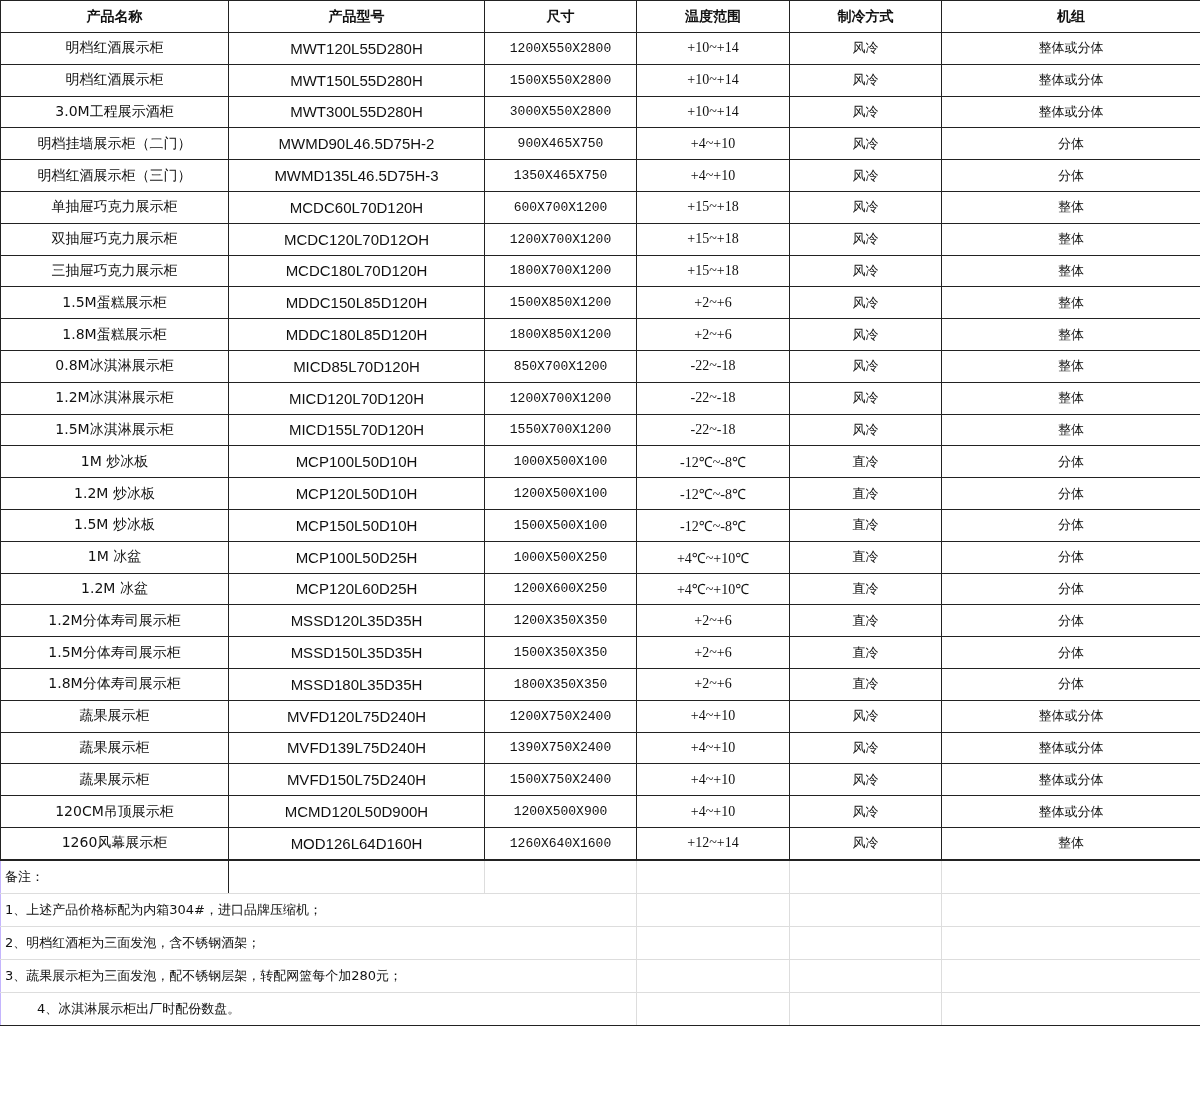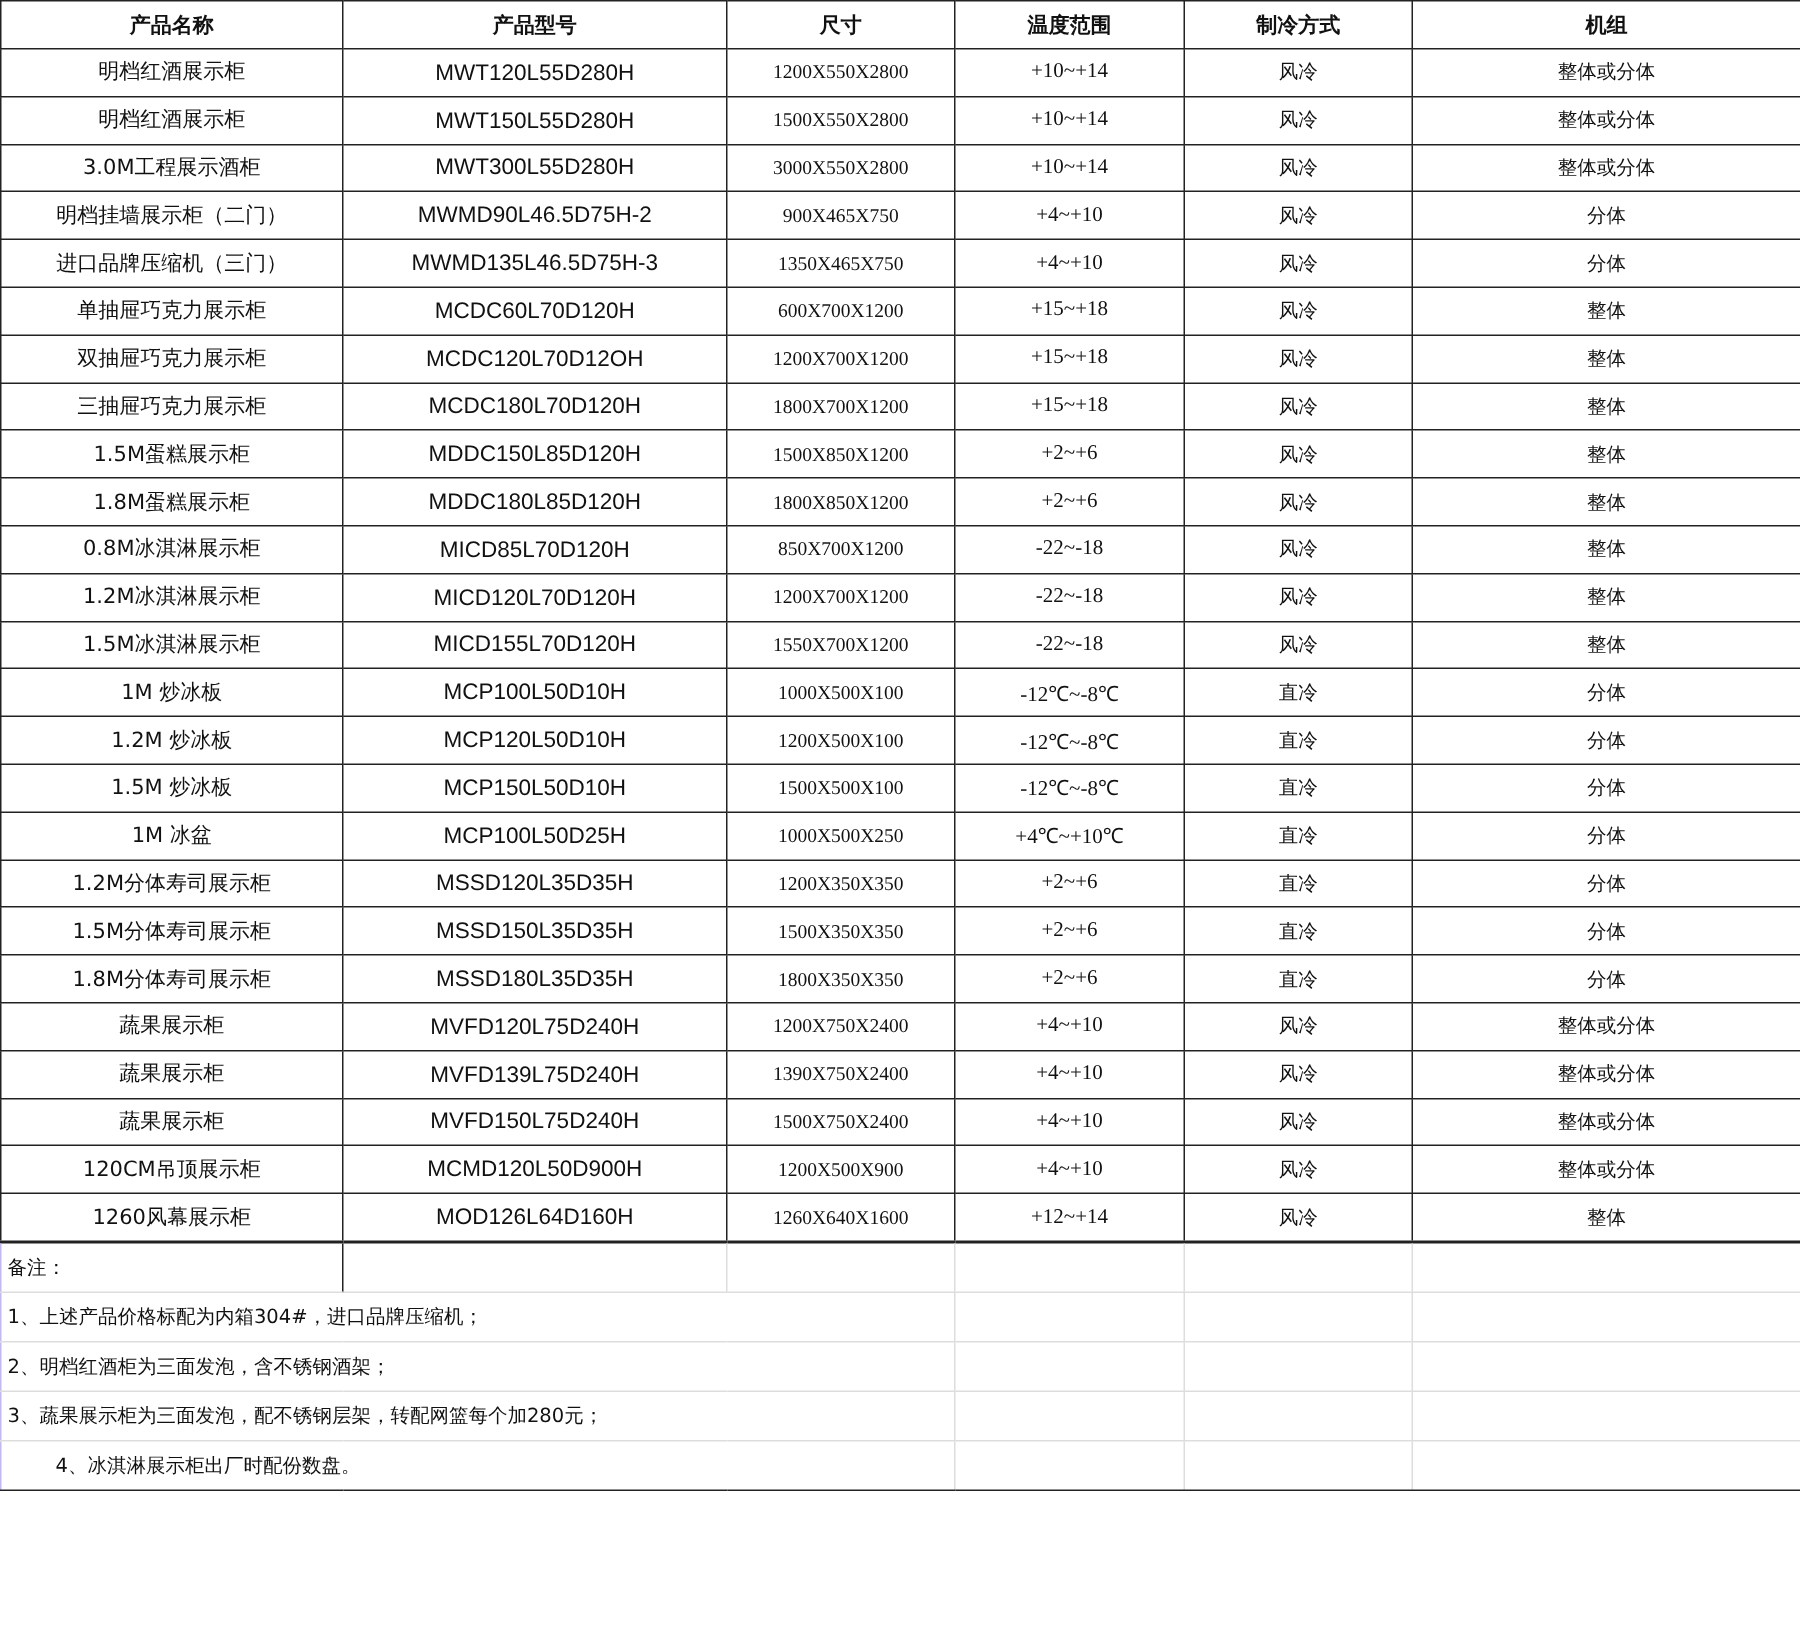--- a/index.html
+++ b/index.html
@@ -9,21 +9,21 @@
   table.spec col.c2 { width: 256px; }
   table.spec col.c3 { width: 152px; }
   table.spec col.c4 { width: 153px; }
   table.spec col.c5 { width: 152px; }
   table.spec col.c6 { width: 259px; }
   table.spec th, table.spec td { border: 1px solid #222; text-align: center; vertical-align: middle; padding: 0; white-space: nowrap; overflow: hidden; }
   table.spec thead th { height: 31px; font-family: "DejaVu Sans", sans-serif; font-weight: bold; font-size: 14px; }
   table.spec tbody.data td { height: 30.8px; font-size: 14px; }
   table.spec tbody.data td.name { font-family: "DejaVu Sans", "Liberation Serif", serif; font-size: 14px; }
   table.spec tbody.data td.model { font-family: Liberation Sans, sans-serif; font-size: 15px; }
-  table.spec tbody.data td.size { font-family: Liberation Serif, serif; font-size: 13px; }
+  table.spec tbody.data td.size { font-family: Liberation Mono, monospace; font-size: 13px; }
   table.spec tbody.data td.temp { font-family: "Liberation Serif", serif; font-size: 14px; }
   table.spec tbody.data td.cool, table.spec tbody.data td.unit { font-family: "DejaVu Sans", sans-serif; font-size: 13px; }
   table.spec tbody.data tr:last-child td { border-bottom: 2px solid #222; }
   table.spec tbody.notes td { height: 32px; border: 1px solid #ddd; font-family: "DejaVu Sans", sans-serif; font-size: 13px; text-align: left; padding-left: 4px; }
   table.spec tbody.notes td.note-text { overflow: visible; }
   table.spec tbody.notes tr.note-head td.first { border-right: 1.5px solid #222; }
   table.spec tbody.notes tr td:first-child { border-left: 1px solid #c4b5fd; }
   table.spec tbody.notes tr td:last-child { border-right: 1px solid #222; }
   table.spec tbody.notes tr:last-child td { border-bottom: 1.5px solid #222; padding-left: 36px; }
 </style>
@@ -76,21 +76,21 @@
       </tr>
       <tr>
         <td class="name">明档挂墙展示柜（二门）</td>
         <td class="model">MWMD90L46.5D75H-2</td>
         <td class="size">900X465X750</td>
         <td class="temp">+4~+10</td>
         <td class="cool">风冷</td>
         <td class="unit">分体</td>
       </tr>
       <tr>
-        <td class="name">进口品牌压缩机（三门）</td>
+        <td class="name">明档红酒展示柜（三门）</td>
         <td class="model">MWMD135L46.5D75H-3</td>
         <td class="size">1350X465X750</td>
         <td class="temp">+4~+10</td>
         <td class="cool">风冷</td>
         <td class="unit">分体</td>
       </tr>
       <tr>
         <td class="name">单抽屉巧克力展示柜</td>
         <td class="model">MCDC60L70D120H</td>
         <td class="size">600X700X1200</td>
@@ -180,20 +180,28 @@
       </tr>
       <tr>
         <td class="name">1M 冰盆</td>
         <td class="model">MCP100L50D25H</td>
         <td class="size">1000X500X250</td>
         <td class="temp">+4℃~+10℃</td>
         <td class="cool">直冷</td>
         <td class="unit">分体</td>
       </tr>
       <tr>
+        <td class="name">1.2M 冰盆</td>
+        <td class="model">MCP120L60D25H</td>
+        <td class="size">1200X600X250</td>
+        <td class="temp">+4℃~+10℃</td>
+        <td class="cool">直冷</td>
+        <td class="unit">分体</td>
+      </tr>
+      <tr>
         <td class="name">1.2M分体寿司展示柜</td>
         <td class="model">MSSD120L35D35H</td>
         <td class="size">1200X350X350</td>
         <td class="temp">+2~+6</td>
         <td class="cool">直冷</td>
         <td class="unit">分体</td>
       </tr>
       <tr>
         <td class="name">1.5M分体寿司展示柜</td>
         <td class="model">MSSD150L35D35H</td>

